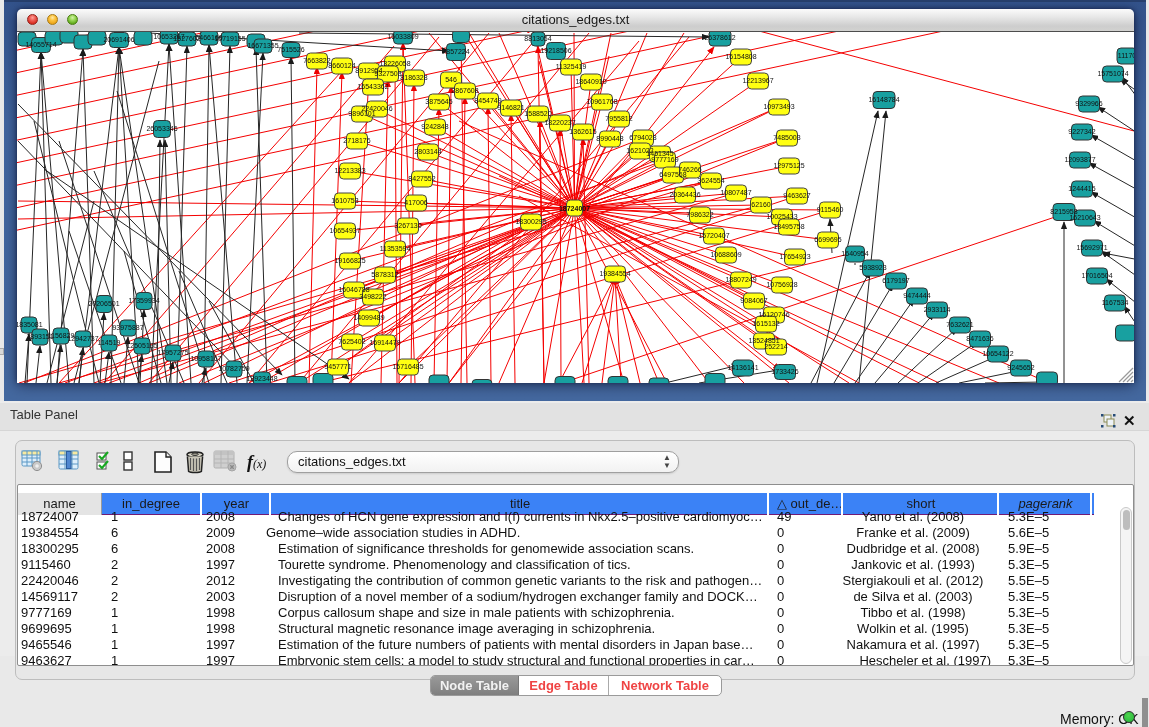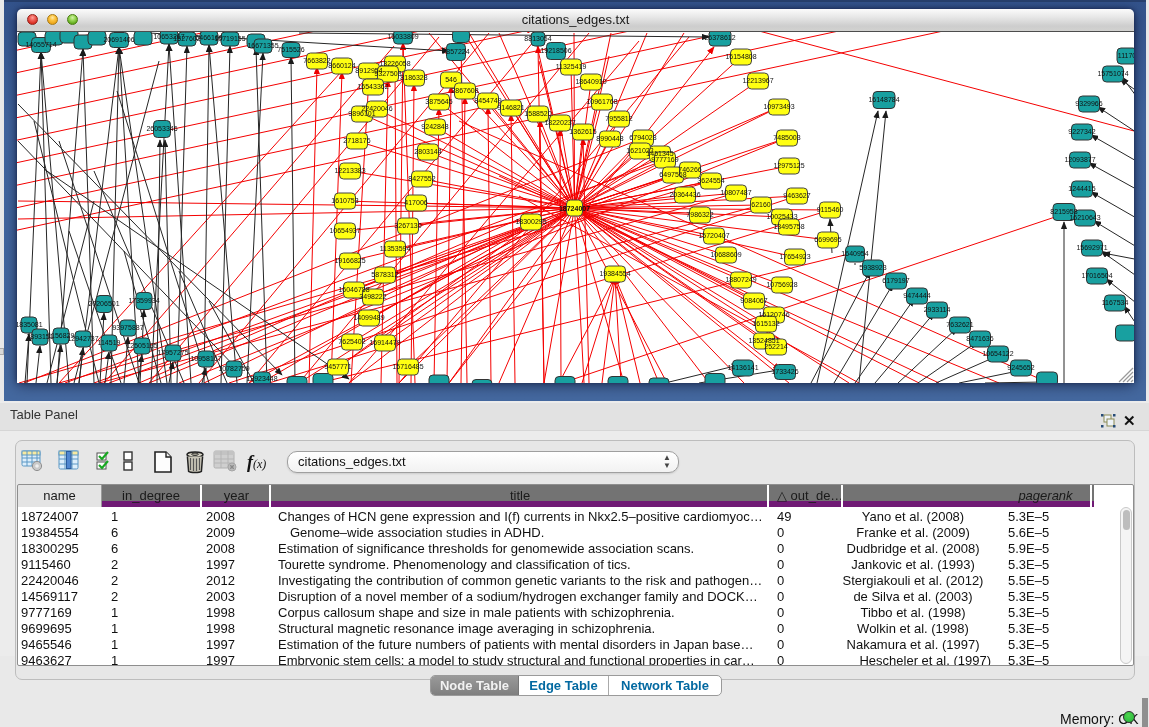--- a/index.html
+++ b/index.html
@@ -20,31 +20,31 @@
 .phead .cap{position:absolute;left:10px;top:4px;font-size:13px;color:#333}
 .float-ic{position:absolute;left:1101px;top:11px;width:15px;height:14px}
 .x-ic{position:absolute;left:1123px;top:9px;font-size:15px;font-weight:bold;color:#111}
 .box{position:absolute;left:15px;top:39px;width:1120px;height:240px;border:1px solid #bdbdbd;border-radius:7px;background:#e7e7e7}
 .toolbar{position:absolute;left:0;top:0;width:100%;height:42px}
 .ticon{position:absolute;top:9px}
 .combo{position:absolute;left:271px;top:10px;width:392px;height:22px;background:linear-gradient(180deg,#ffffff,#f2f2f2);border:1px solid #9f9f9f;border-radius:10px;box-shadow:0 1px 2px rgba(0,0,0,.12);font-size:13px;color:#111;line-height:20px;padding-left:10px}
 .combo .arr{position:absolute;right:7px;top:2px;font-size:8px;color:#444;line-height:8px;text-align:center}
 
 .tbl{position:absolute;left:1px;top:43px;width:1117px;height:182px;background:#fff;border:1px solid #8e8e8e;border-radius:2px;overflow:hidden}
-.hrow{position:absolute;left:0;top:0;height:22px;width:1076px;background:#737373;border-bottom:6px solid #701a75}
+.hrow{position:absolute;left:0;top:8px;height:22px;width:1076px;background:#3b82f6;border-bottom:1px solid #701a75}
 .hc{position:absolute;top:0;height:22px;font-size:13px;color:#1a1a1a;text-align:center;line-height:22px;border-right:2px solid #fff;white-space:nowrap;overflow:hidden}
 .hc.first{background:#e4e4e4;border-right:1px solid #9a9a9a}
 .rows{position:absolute;left:0;top:23px;width:100%;font-size:13px;color:#111}
 .rw{position:absolute;height:16px;white-space:nowrap}
 .rw div{position:absolute;top:1px}
 .sb{position:absolute;left:1104px;top:66px;width:12px;height:157px;background:#f4f4f4;border:1px solid #c9c9c9;border-radius:6px}
 .sbt{position:absolute;left:1.5px;top:2px;width:7px;height:20px;background:#bdbdbd;border-radius:4px}
 
 .tabs{position:absolute;left:430px;top:274px;height:21px;display:flex;border:1px solid #9a9a9a;border-radius:5px;overflow:hidden;background:#fff}
-.tab{height:100%;line-height:20px;font-size:13px;font-weight:bold;color:#0369a1;text-align:center;border-right:1px solid #aaa}
+.tab{height:100%;line-height:20px;font-size:13px;font-weight:bold;color:#ef4444;text-align:center;border-right:1px solid #aaa}
 .tab.sel{background:linear-gradient(180deg,#9a9a9a,#7f7f7f);color:#f2f2f2;border-right:1px solid #777}
 .tab:last-child{border-right:none}
 .mem{position:absolute;left:1060px;top:310px;font-size:14px;color:#111}
 .dot{position:absolute;left:1123px;top:310px;width:12px;height:12px;border-radius:50%;background:radial-gradient(circle at 45% 35%,#4fd44f 0,#2ebe3e 70%,#28a836 100%);border:1.5px solid #2b2b2b}
 svg text{font-family:"Liberation Sans",sans-serif}
 </style></head>
 <body>
 <div class="desktop"></div>
 <div class="win">
   <div class="titlebar">
@@ -639,37 +639,38 @@
         <div class="ticon" style="left:231px;top:11px;font-size:15px;color:#111"><i style="font-family:'Liberation Serif',serif;font-weight:bold;font-size:18px">f</i><i style="font-family:'Liberation Serif',serif;font-size:12px">(x)</i></div>
       <div class="combo">citations_edges.txt<div class="arr">▲<br>▼</div></div>
     </div>
     <div class="tbl">
       <div class="hrow">
           <div class="hc first" style="left:0px;width:84px;">name</div>
           <div class="hc" style="left:84px;width:100px;">in_degree</div>
           <div class="hc" style="left:186px;width:67px;">year</div>
           <div class="hc" style="left:255px;width:496px;">title</div>
           <div class="hc" style="left:753px;width:72px;text-align:left;padding-left:6px;">△ out_de…</div>
+          <div class="hc" style="left:827px;width:154px;">short</div>
           <div class="hc" style="left:983px;width:91px;font-style:italic;">pagerank</div>
         </div>
       <div class="rows">
           <div class="rw" style="top:0px">
             <div style="left:3px">18724007</div>
             <div style="left:93px">1</div>
             <div style="left:188px">2008</div>
             <div style="left:260px">Changes of HCN gene expression and I(f) currents in Nkx2.5–positive cardiomyoc…</div>
             <div style="left:759px">49</div>
             <div style="left:817px;width:156px;text-align:center">Yano et al. (2008)</div>
             <div style="left:990px">5.3E–5</div>
           </div>
           <div class="rw" style="top:16px">
             <div style="left:3px">19384554</div>
             <div style="left:93px">6</div>
             <div style="left:188px">2009</div>
-            <div style="left:272px">Genome–wide association studies in ADHD.</div>
+            <div style="left:248px">Genome–wide association studies in ADHD.</div>
             <div style="left:759px">0</div>
             <div style="left:817px;width:156px;text-align:center">Franke et al. (2009)</div>
             <div style="left:990px">5.6E–5</div>
           </div>
           <div class="rw" style="top:32px">
             <div style="left:3px">18300295</div>
             <div style="left:93px">6</div>
             <div style="left:188px">2008</div>
             <div style="left:260px">Estimation of significance thresholds for genomewide association scans.</div>
             <div style="left:759px">0</div>
@@ -711,21 +712,21 @@
             <div style="left:759px">0</div>
             <div style="left:817px;width:156px;text-align:center">Tibbo et al. (1998)</div>
             <div style="left:990px">5.3E–5</div>
           </div>
           <div class="rw" style="top:112px">
             <div style="left:3px">9699695</div>
             <div style="left:93px">1</div>
             <div style="left:188px">1998</div>
             <div style="left:260px">Structural magnetic resonance image averaging in schizophrenia.</div>
             <div style="left:759px">0</div>
-            <div style="left:817px;width:156px;text-align:center">Wolkin et al. (1998)</div>
+            <div style="left:817px;width:156px;text-align:center">Wolkin et al. (1995)</div>
             <div style="left:990px">5.3E–5</div>
           </div>
           <div class="rw" style="top:128px">
             <div style="left:3px">9465546</div>
             <div style="left:93px">1</div>
             <div style="left:188px">1997</div>
             <div style="left:260px">Estimation of the future numbers of patients with mental disorders in Japan base…</div>
             <div style="left:759px">0</div>
             <div style="left:817px;width:156px;text-align:center">Nakamura et al. (1997)</div>
             <div style="left:990px">5.3E–5</div>

